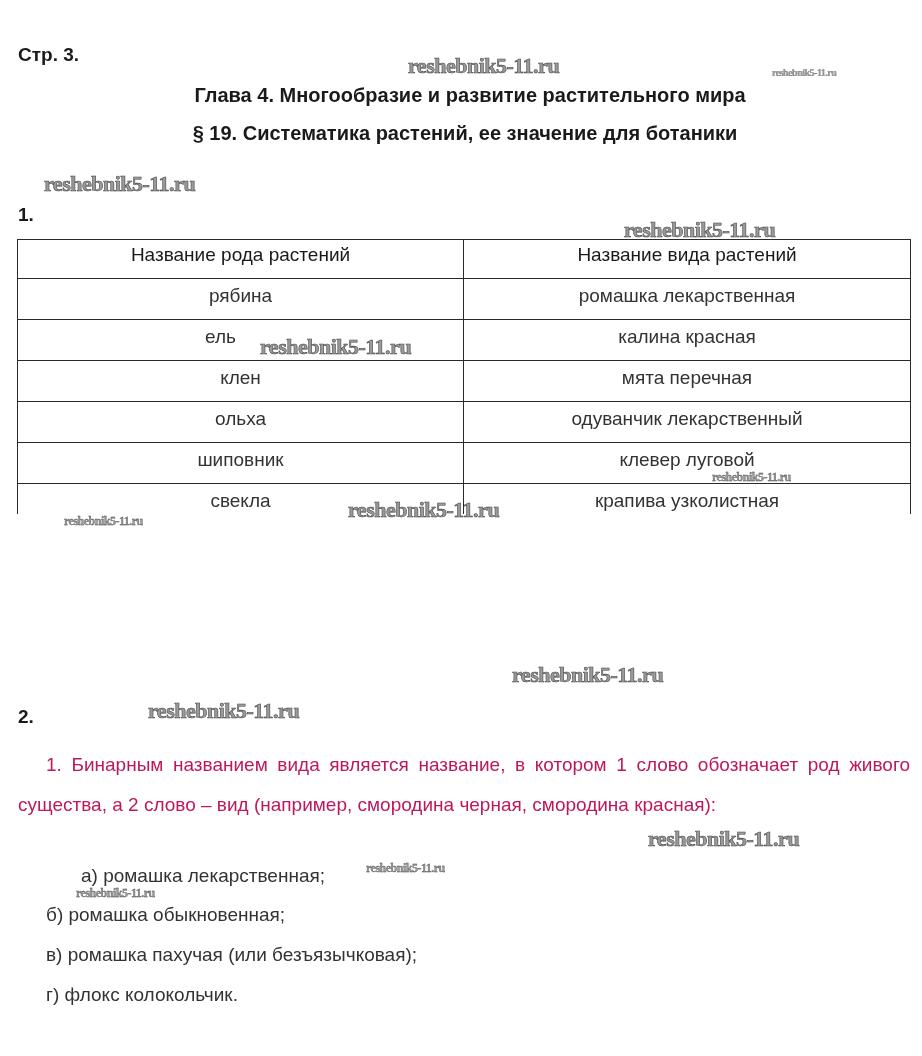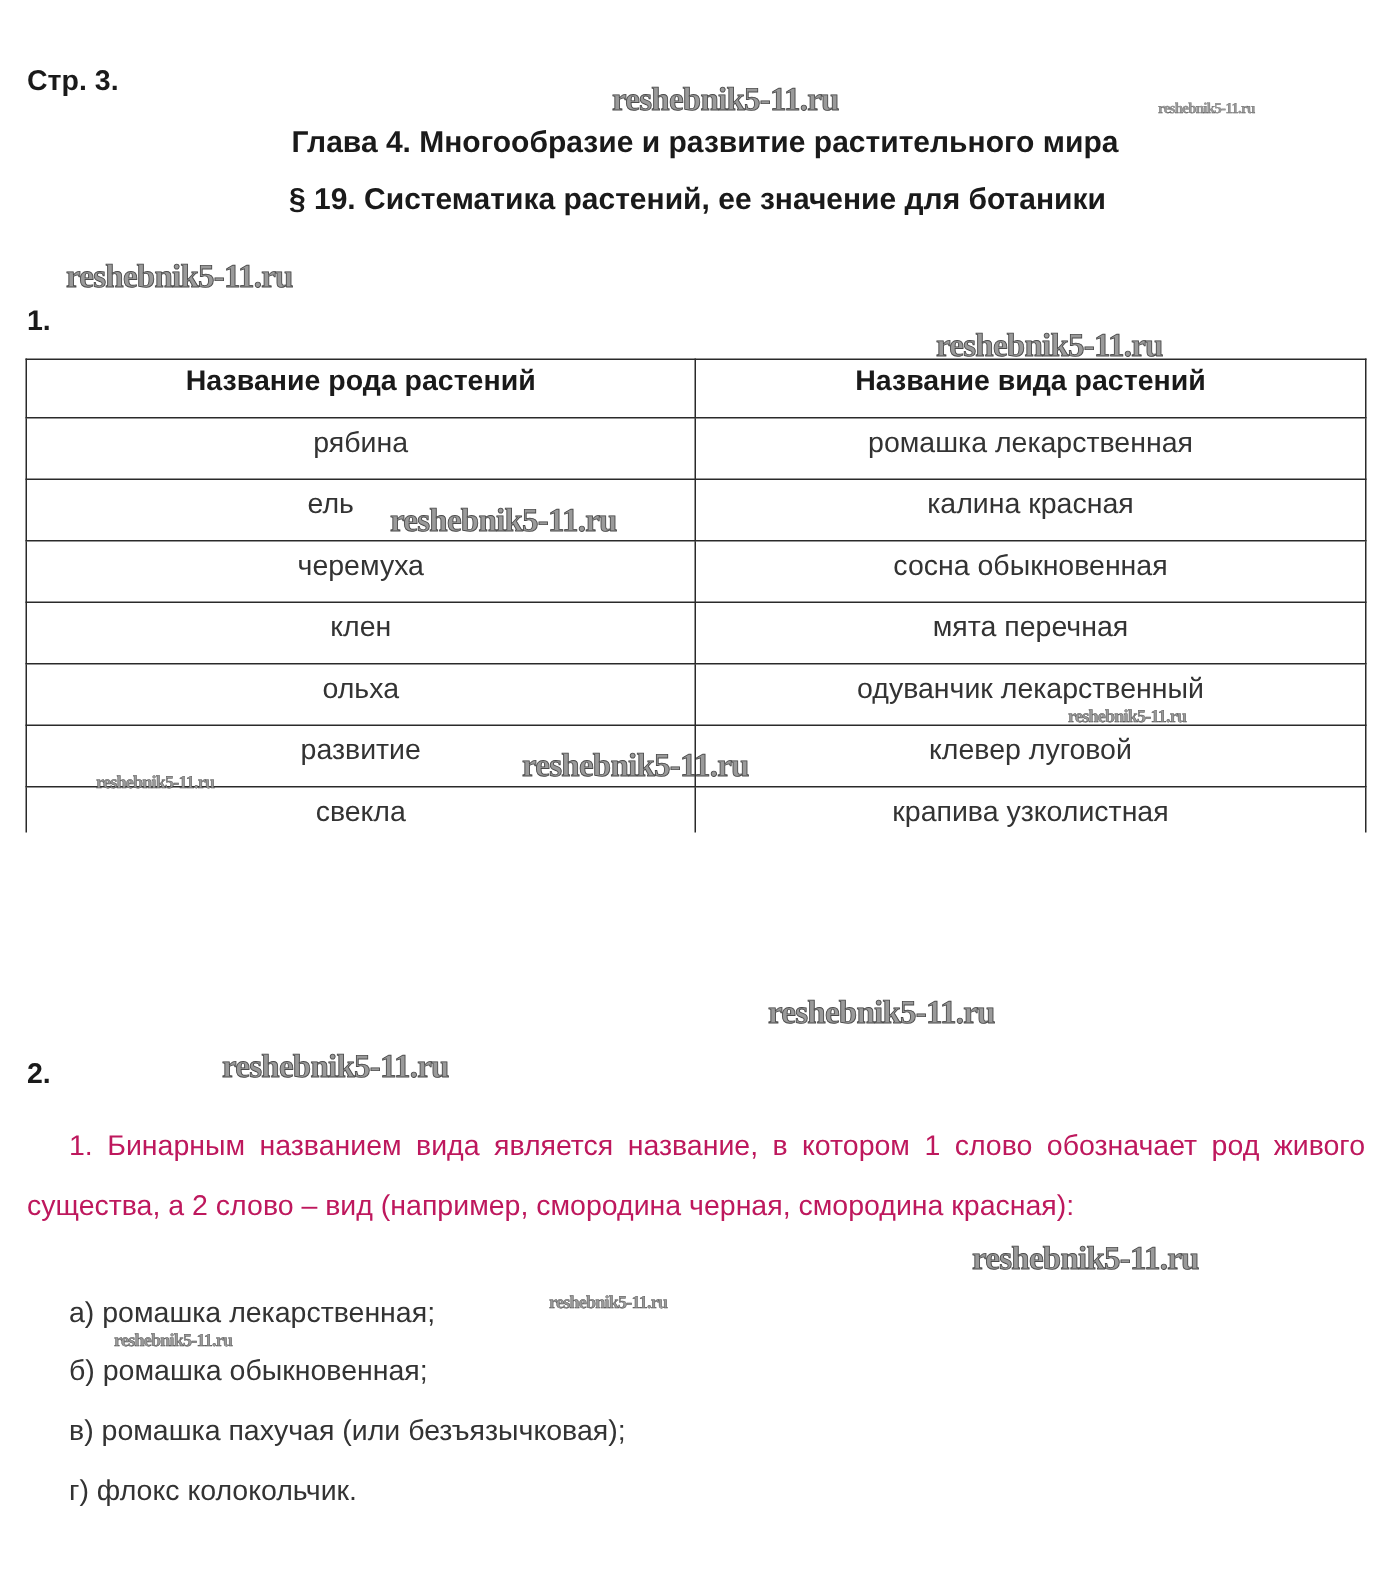--- a/index.html
+++ b/index.html
@@ -14,21 +14,21 @@
   .task-num { left: 18px; font-size: 19px; font-weight: bold; color: #1a1a1a; }
 
   table.plants {
     position: absolute; left: 17px; top: 239px; width: 894px;
     border-collapse: collapse; table-layout: fixed;
   }
   table.plants th, table.plants td {
     border: 1.5px solid #2a2a2a; text-align: center; vertical-align: top;
     font-size: 19px; color: #333333; padding: 6px 0 0 0; height: 34px;
   }
-  table.plants th { font-weight: bold; color: #1a1a1a; height: 34px; padding-top: 4px; }
+  table.plants th { font-weight: normal; color: #1a1a1a; height: 34px; padding-top: 4px; }
   table.plants col.c1 { width: 446px; }
   table.plants tr.last td { border-bottom: none; height: 24px; }
 
   .body-text { font-size: 19px; color: #be185d; }
   .p1 { left: 18px; top: 745px; width: 892px; line-height: 40px; white-space: normal; text-align: justify; text-indent: 28px; }
   .item { left: 46px; font-size: 19px; color: #333333; }
 
   .wm {
     position: absolute; white-space: nowrap;
     font-family: Liberation Serif, serif; font-weight: bold;
@@ -61,45 +61,41 @@
   <tbody>
     <tr>
       <td>рябина</td>
       <td>ромашка лекарственная</td>
     </tr>
     <tr>
       <td style="padding-right:40px;">ель</td>
       <td>калина красная</td>
     </tr>
     <tr>
-      <td>черемуха</td>
-      <td>сосна обыкновенная</td>
-    </tr>
-    <tr>
       <td>клен</td>
       <td>мята перечная</td>
     </tr>
     <tr>
       <td>ольха</td>
       <td>одуванчик лекарственный</td>
     </tr>
     <tr>
-      <td>развитие</td>
+      <td>шиповник</td>
       <td>клевер луговой</td>
     </tr>
     <tr class="last">
       <td>свекла</td>
       <td>крапива узколистная</td>
     </tr>
   </tbody>
 </table>
 
 <div class="abs task-num" style="top:706px;">2.</div>
 <div class="abs body-text p1">1. Бинарным названием вида является название, в котором 1 слово обозначает род живого существа, а 2 слово – вид (например, смородина черная, смородина красная):</div>
-<div class="abs item" style="top:865px;">а) ромашка лекарственная;</div>
+<div class="abs item" style="top:865px;margin-left:35px;">а) ромашка лекарственная;</div>
 <div class="abs item" style="top:904px;">б) ромашка обыкновенная;</div>
 <div class="abs item" style="top:944px;">в) ромашка пахучая (или безъязычковая);</div>
 <div class="abs item" style="top:984px;">г) флокс колокольчик.</div>
 
 <div class="wm big" style="left:408px; top:53px;">reshebnik5-11.ru</div>
 <div class="wm tiny" style="left:772px; top:67px;">reshebnik5-11.ru</div>
 <div class="wm big" style="left:44px; top:171px;">reshebnik5-11.ru</div>
 <div class="wm big" style="left:624px; top:217px;">reshebnik5-11.ru</div>
 <div class="wm big" style="left:260px; top:334px;">reshebnik5-11.ru</div>
 <div class="wm small" style="left:712px; top:470px;">reshebnik5-11.ru</div>

